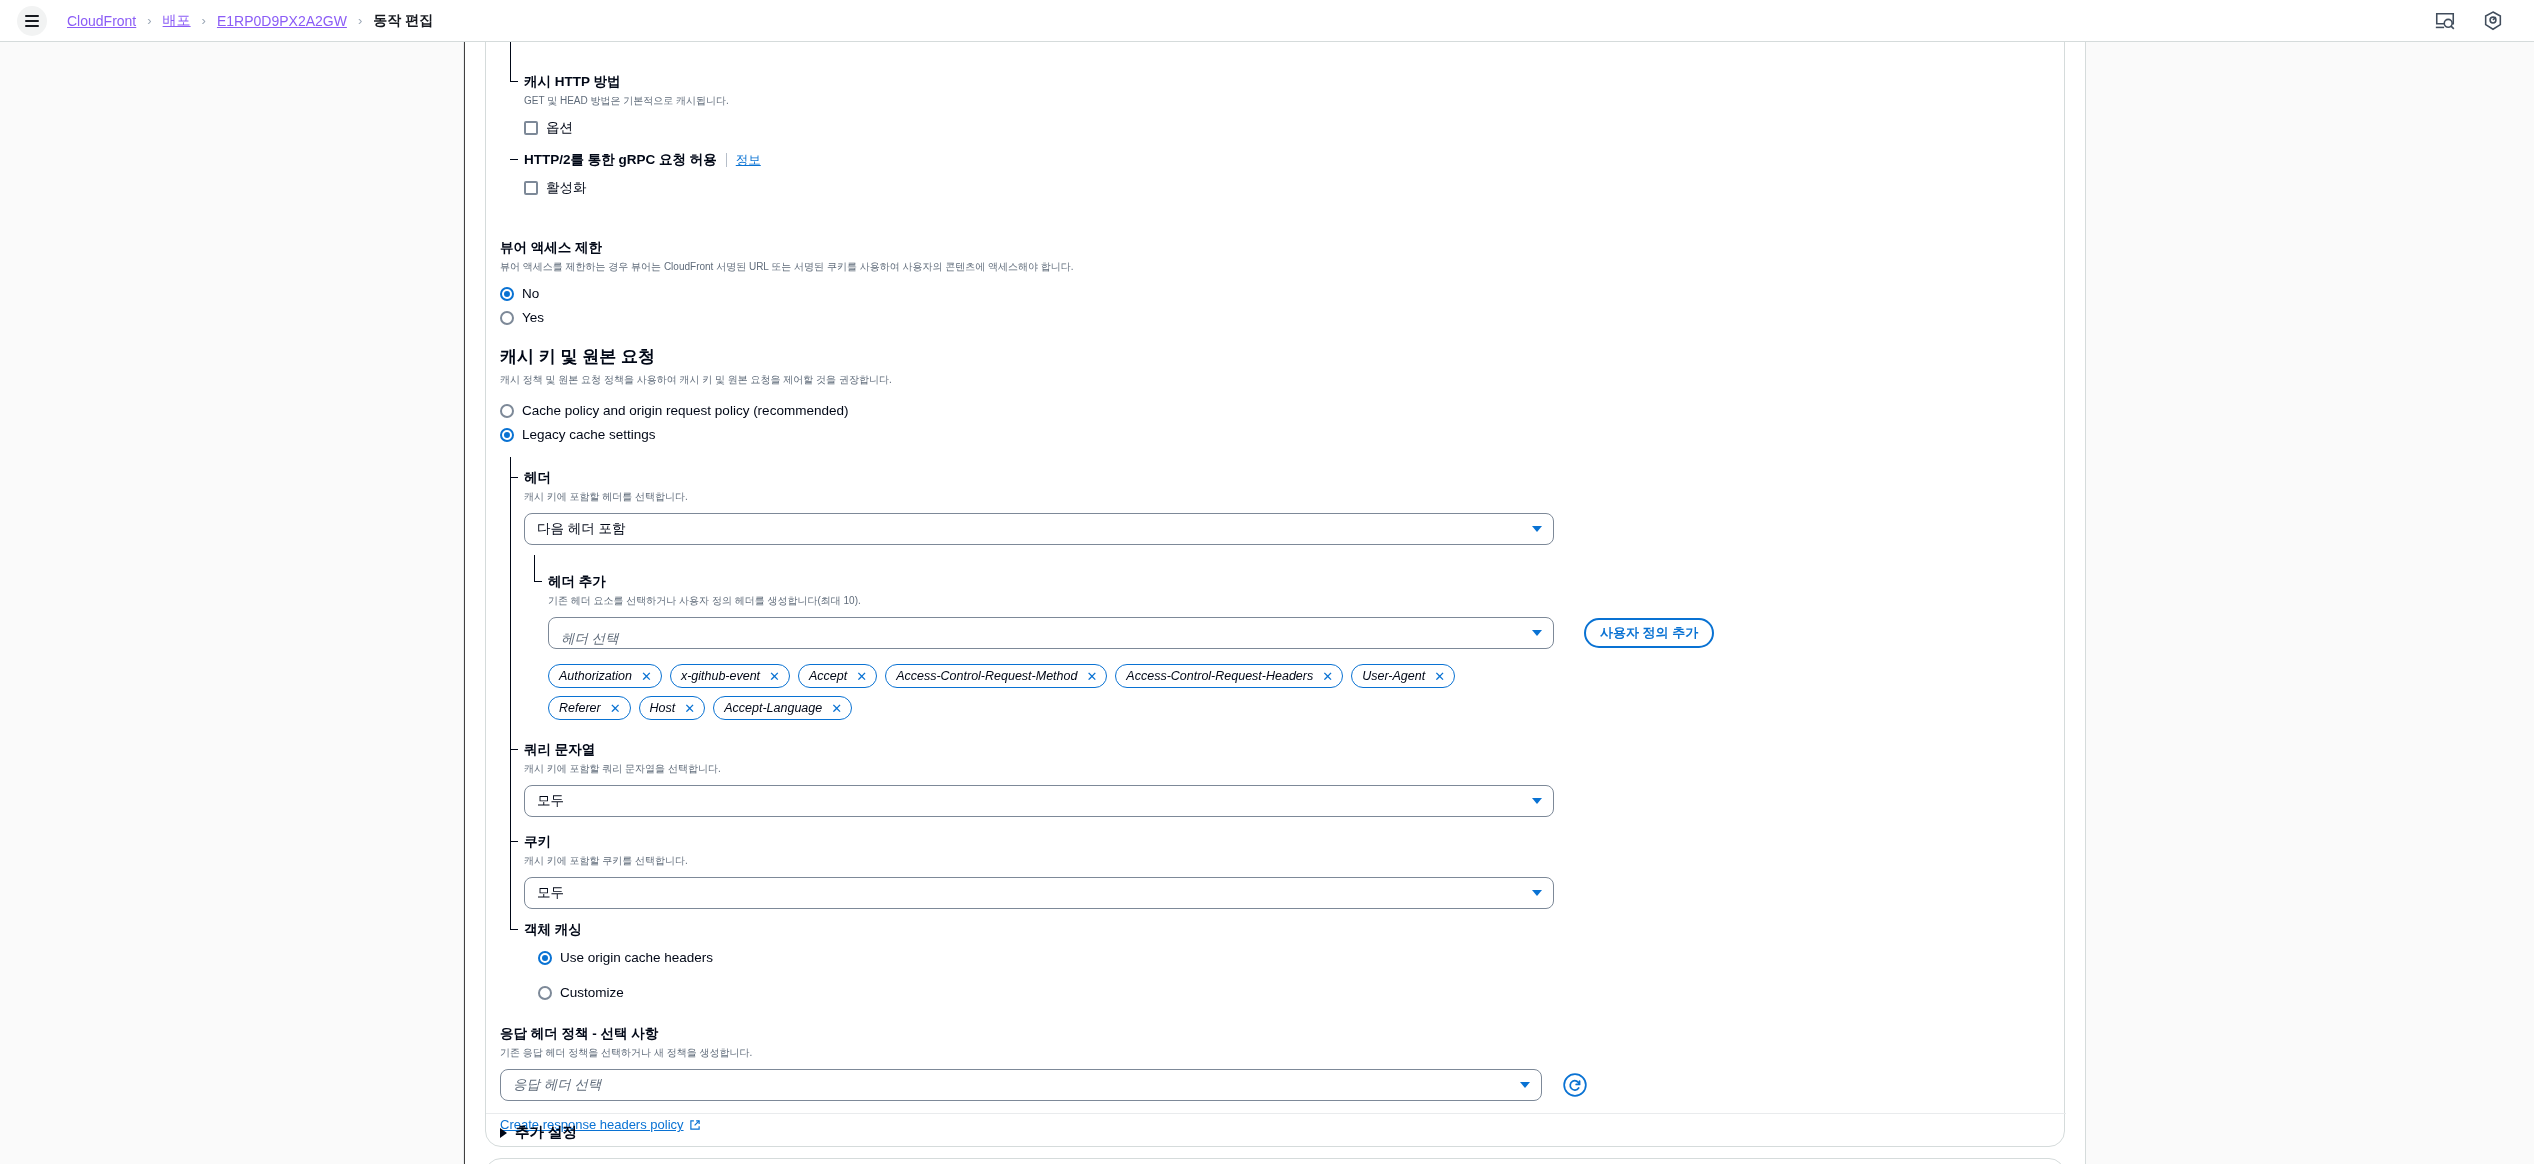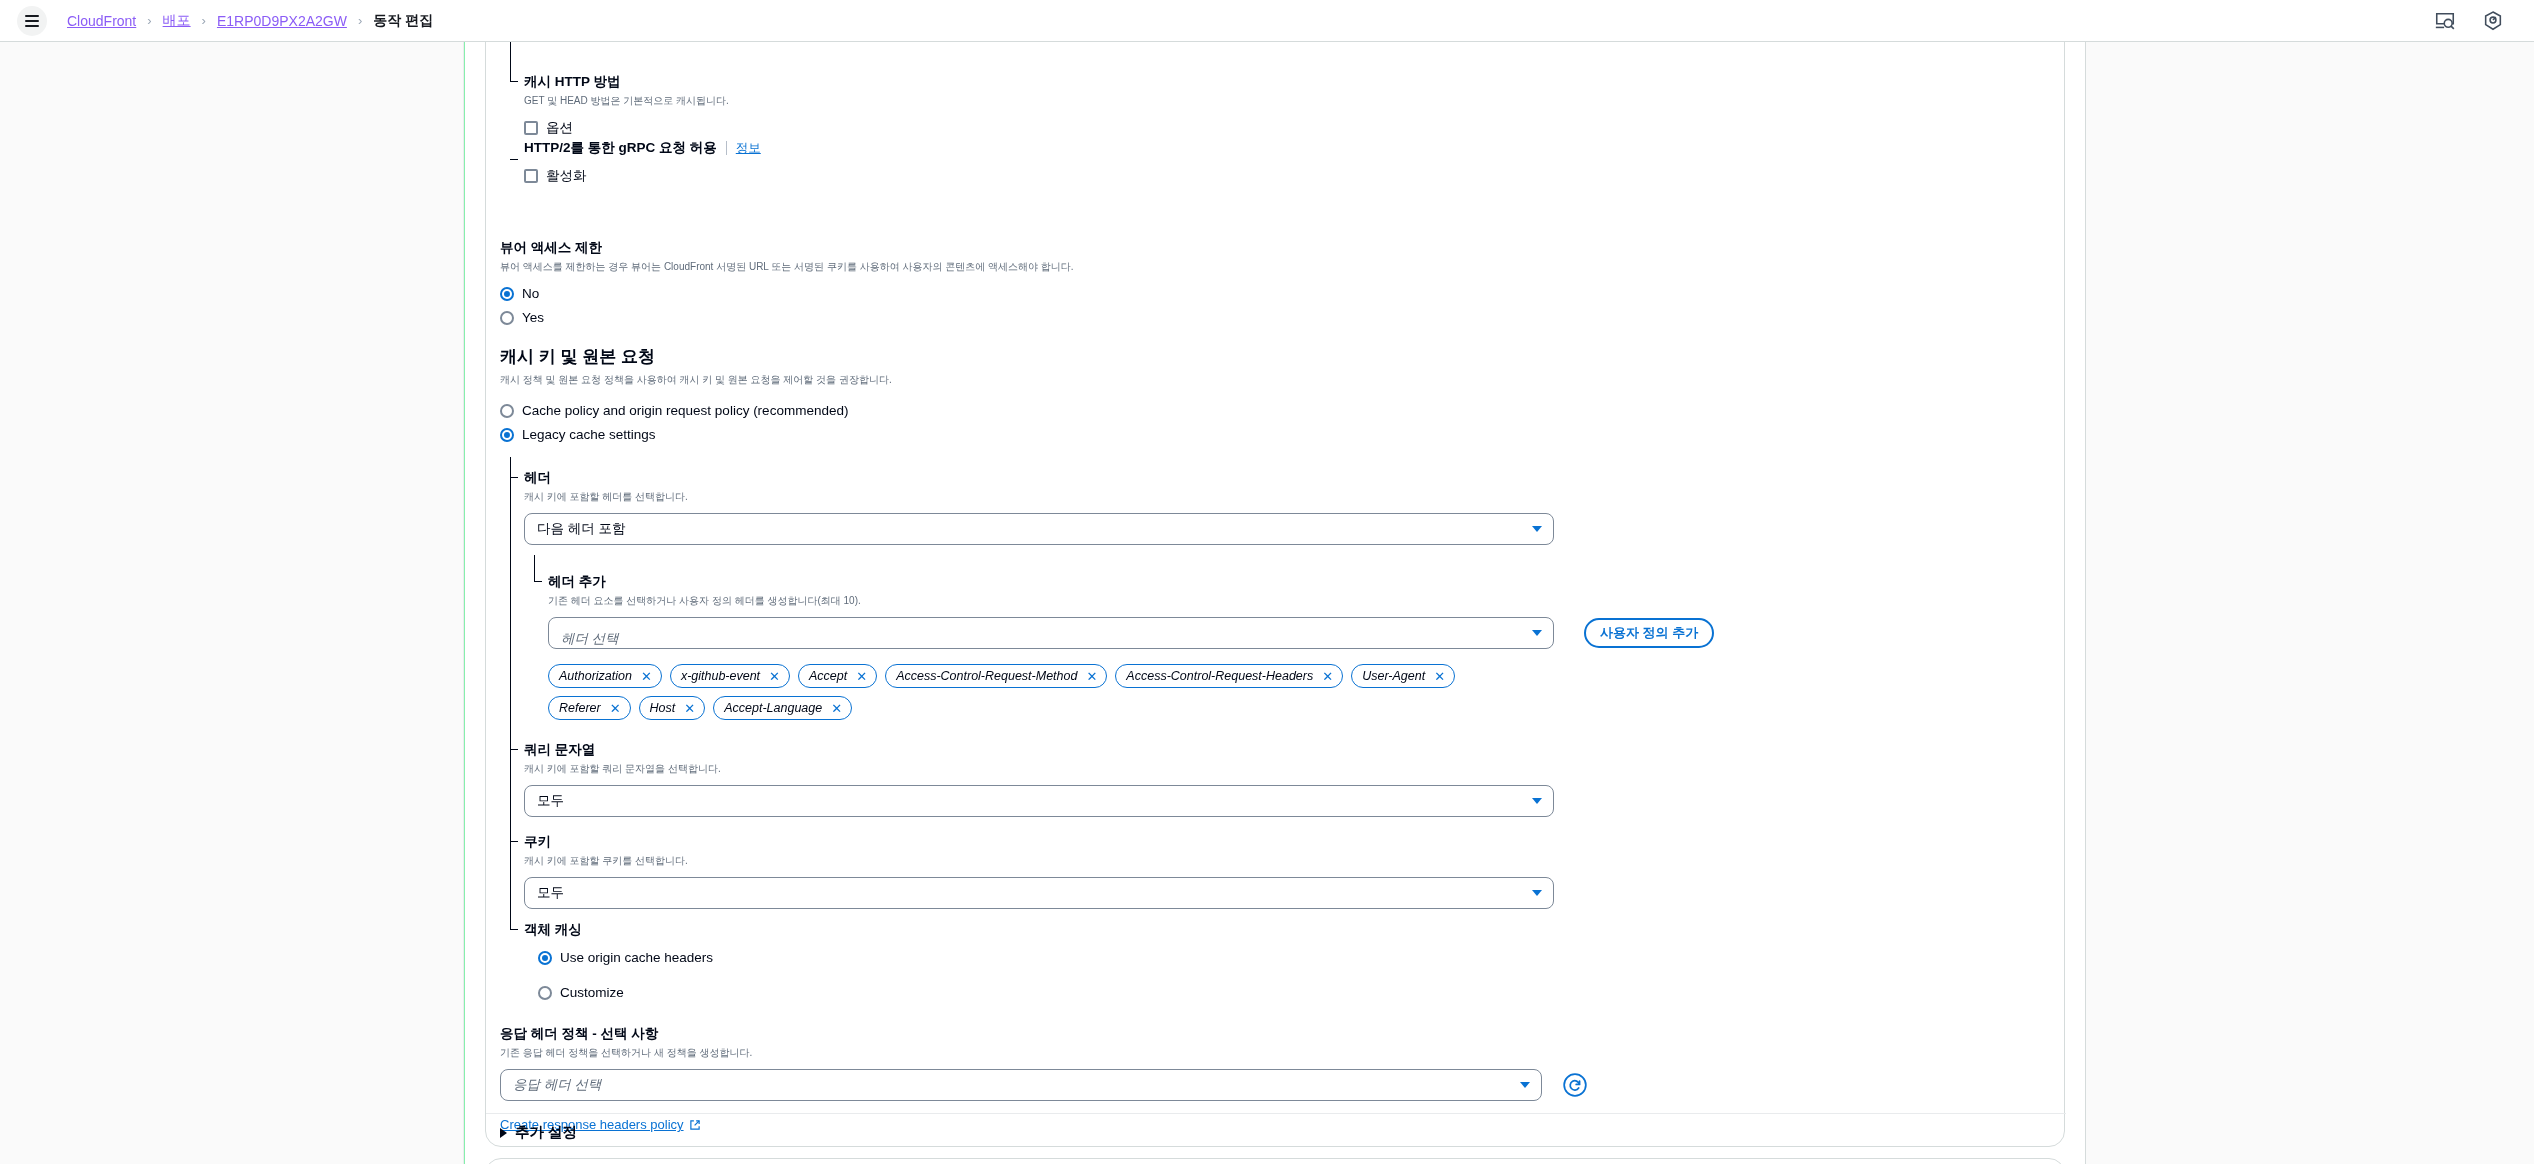--- a/index.html
+++ b/index.html
@@ -50,21 +50,21 @@
   .topbar-right {
     margin-left: auto; display: flex; align-items: center; gap: 26px;
     margin-right: 30px;
   }
   .top-icon { width: 22px; height: 22px; cursor: pointer; display:block; }
 
   
   .page {
     position: absolute; top: 42px; left: 0;
     width: 2534px; height: 1122px;
-    background: #86efac;
+    background: #404040;
     padding-left: 9px;
   }
   .left-gutter {
     position: absolute; top: 0; left: 0;
     width: 464px; height: 1122px;
     background: #fafafa;
     border-right: 1px solid #e9ebed;
   }
   .right-gutter {
     position: absolute; top: 0; left: 2086px;
@@ -255,21 +255,21 @@
           <div class="lbl">캐시 HTTP 방법</div>
           <div class="desc">GET 및 HEAD 방법은 기본적으로 캐시됩니다.</div>
           <div class="opt-row" style="margin-top:11px;">
             <span class="cb"></span>
             <span class="opt-label">옵션</span>
           </div>
         </div>
 
         <div class="tree-h" style="left:24px; top:196px;"></div>
 
-        <div style="position:absolute; left:38px; top:176px;">
+        <div style="position:absolute; left:38px; top:188px;">
           <div style="display:flex; align-items:center;">
             <span class="lbl">HTTP/2를 통한 gRPC 요청 허용</span>
             <span class="divider-v"></span>
             <span class="info-link">정보</span>
           </div>
           <div class="opt-row" style="margin-top:10px;">
             <span class="cb"></span>
             <span class="opt-label">활성화</span>
           </div>
         </div>

